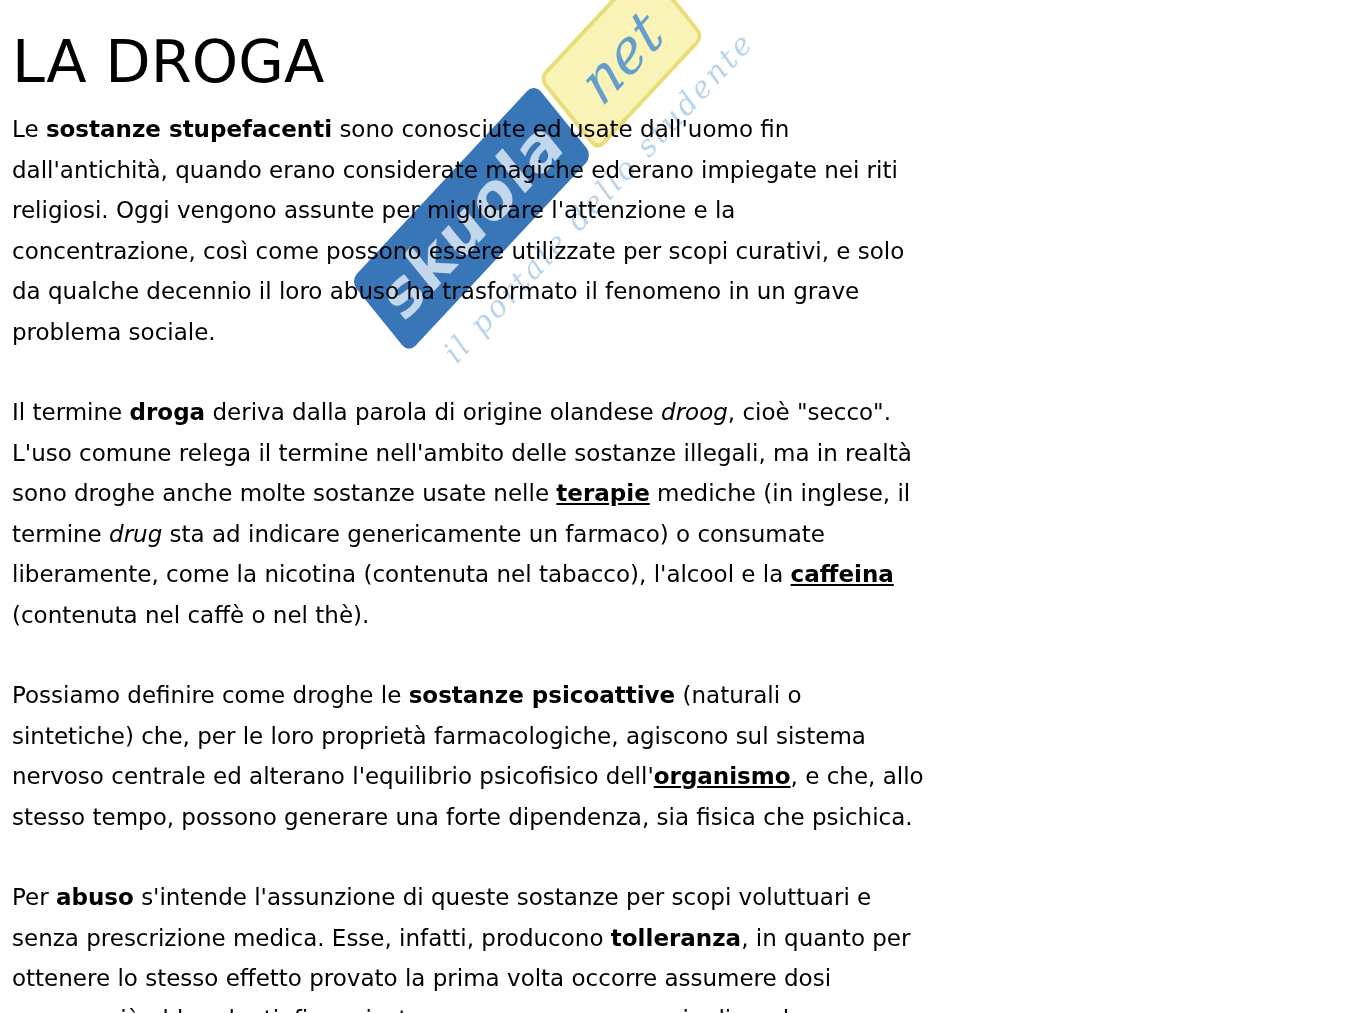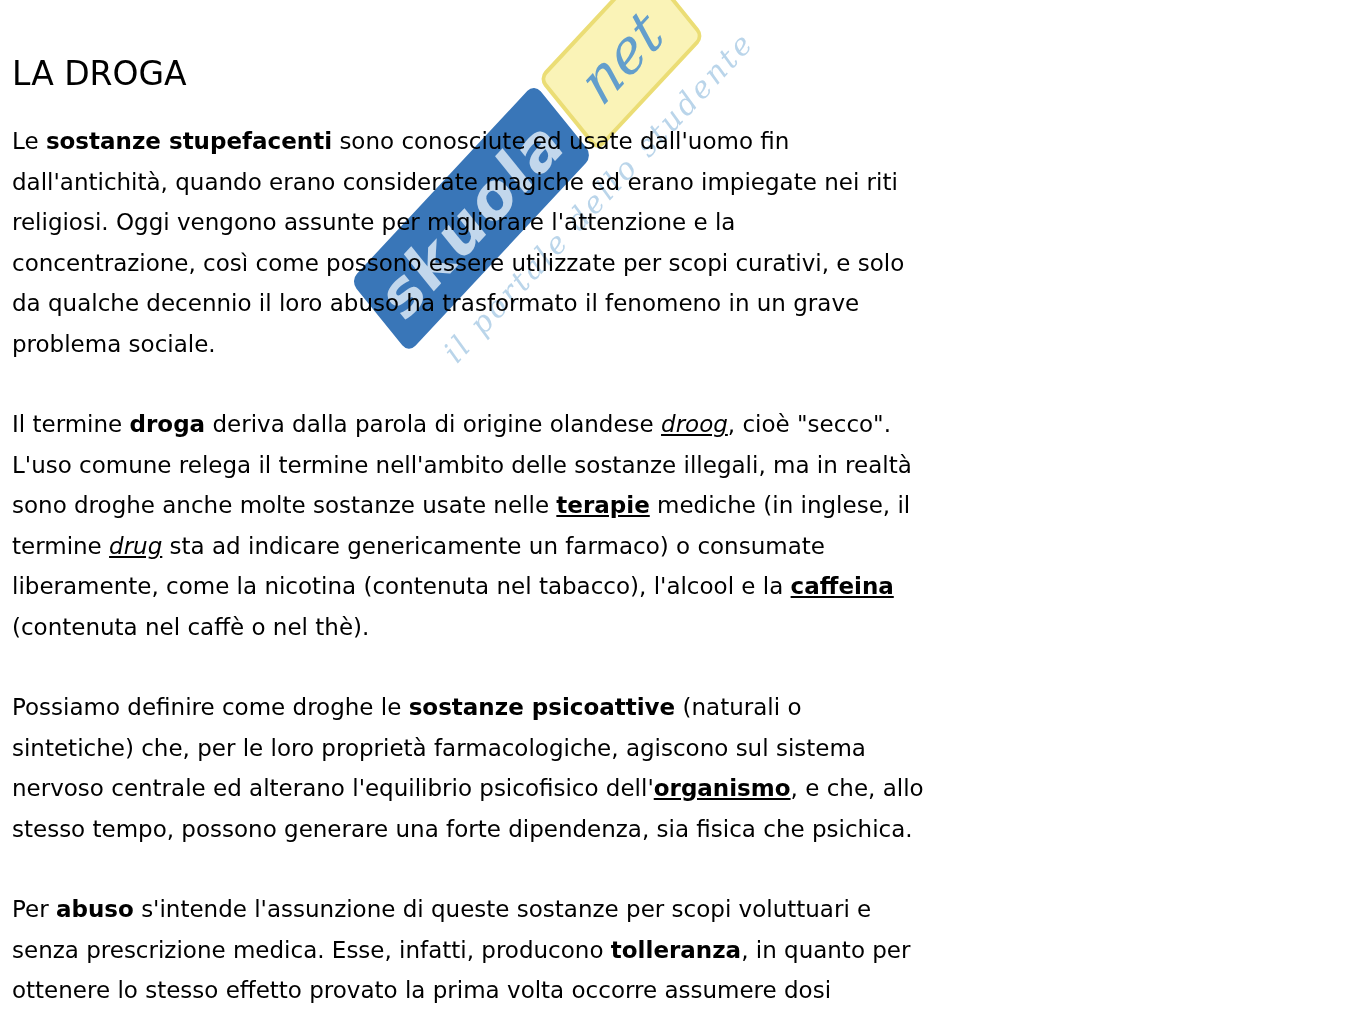--- a/index.html
+++ b/index.html
@@ -80,34 +80,34 @@
     white-space: nowrap;
   }
 
   
   .content {
     position: relative;
     z-index: 1;
     padding: 0 0 0 12px;
   }
   h1.doc-title {
-    font-size: 33px;
+    font-size: 59px;
     font-weight: normal;
     line-height: 52px;
-    margin: 48px 0 21px 0;
+    margin: 36px 0 21px 0;
     letter-spacing: 0;
   }
   p.para {
     font-size: 23px;
     line-height: 40.5px;
     margin: 0 0 40px 0;
     white-space: nowrap;
   }
   .seg-b { font-weight: bold; }
-  .seg-i { font-style: italic; text-decoration: underline; }
+  .seg-i { font-style: italic; }
   .seg-u { text-decoration: underline; font-weight: bold; }
 </style>
 </head>
 <body>
 
 <div class="watermark">
   <div class="wm-bands">
     <div class="wm-band-blue">
       <span>skuola</span>
     </div>

